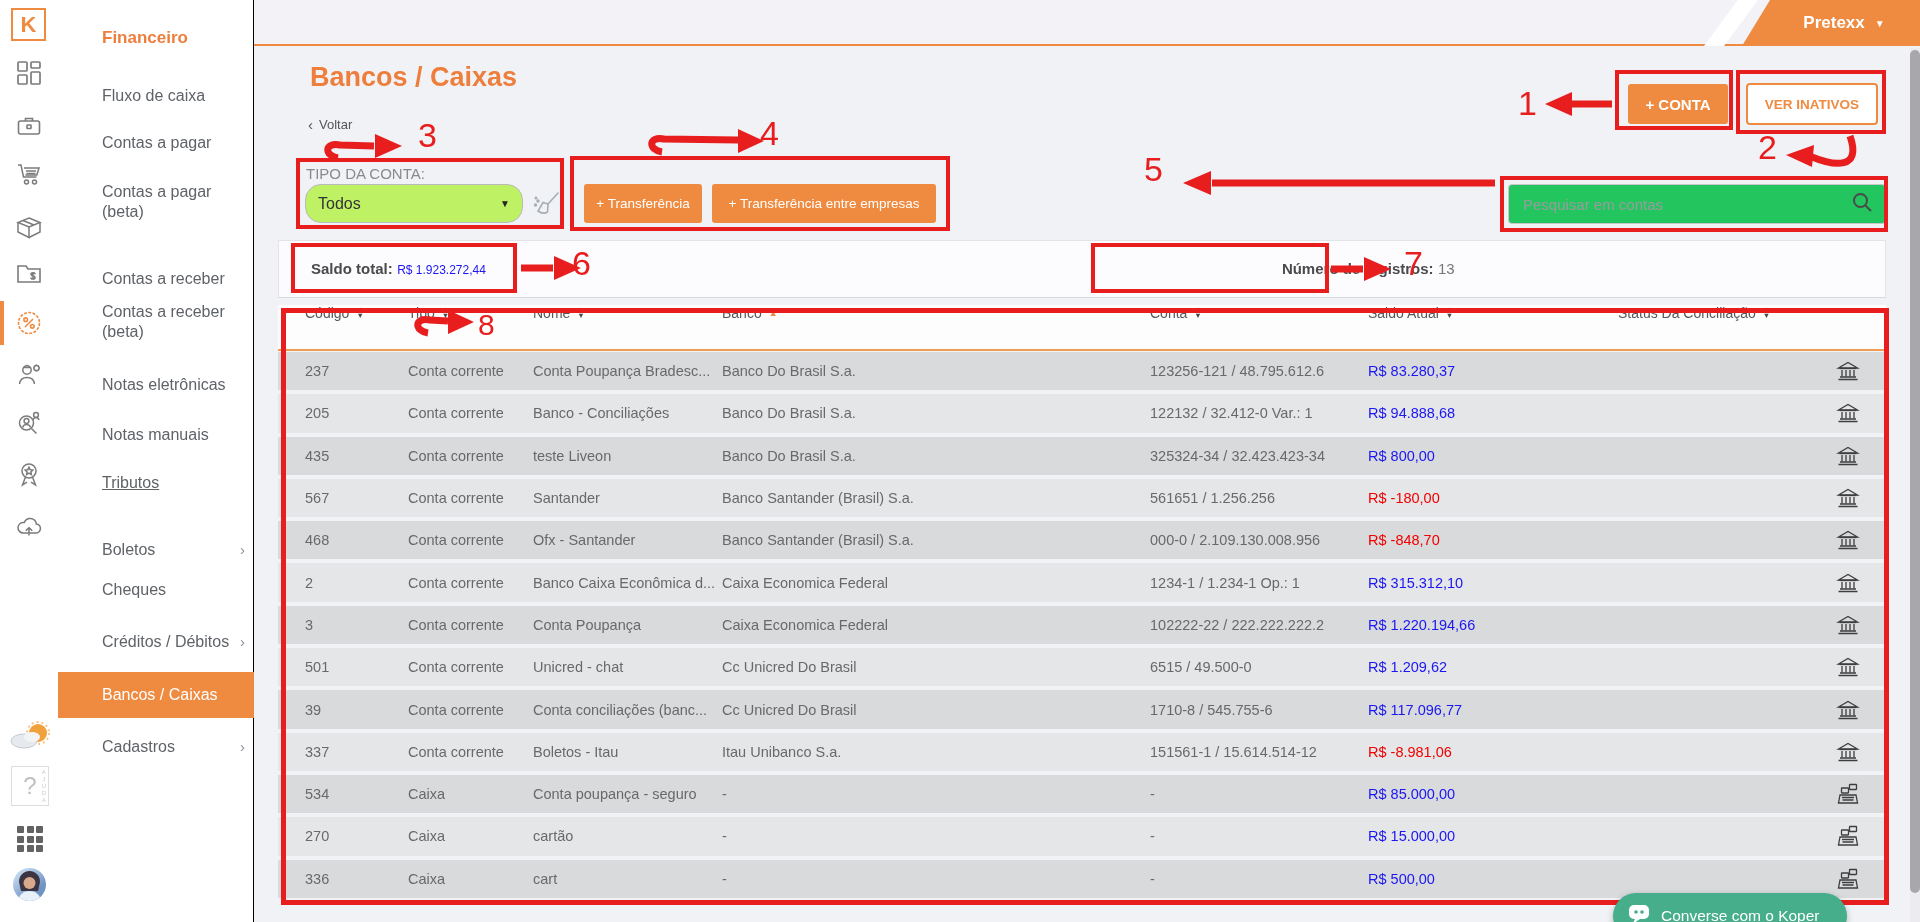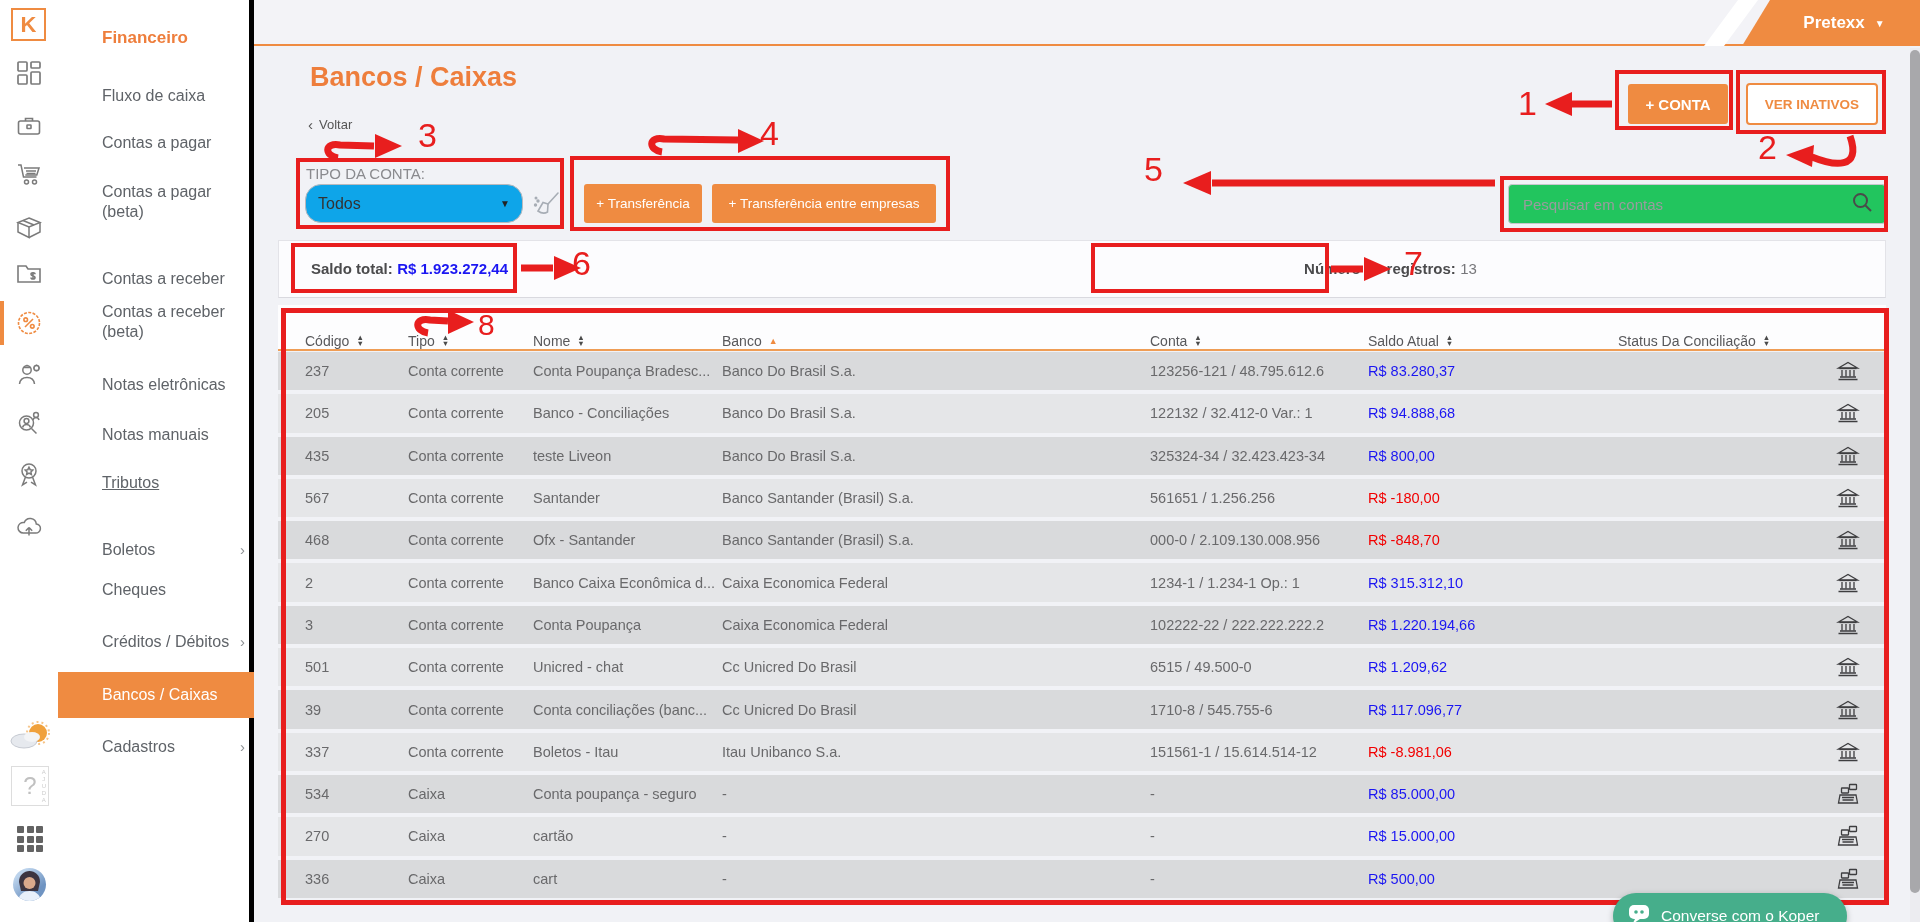--- a/index.html
+++ b/index.html
@@ -18,21 +18,21 @@
              display:flex;align-items:center;justify-content:center;color:#c0c0c0;font-size:24px}
   #ajuda-vert{position:absolute;right:2px;top:2px;font-size:6px;color:#ccc;line-height:7px;text-align:center;white-space:pre-line}
   #apps-grid{position:absolute;left:17px;top:826px;width:26px;height:26px;display:grid;
              grid-template-columns:repeat(3,7px);grid-template-rows:repeat(3,7px);gap:2.5px}
   #apps-grid span{background:#636363;border-radius:1px}
   #avatar{position:absolute;left:13px;top:868px;width:33px;height:33px;border-radius:50%;
           background:linear-gradient(140deg,#bcd3ec 20%,#6f94c2 70%);overflow:hidden}
   #avatar svg{display:block}
 
   
-  #menu{position:absolute;left:58px;top:0;width:196px;height:922px;background:#fff;z-index:5;border-right:5px solid #000000}
+  #menu{position:absolute;left:58px;top:0;width:196px;height:922px;background:#fff;z-index:5;border-right:1px solid #000000}
   #menu-title{position:absolute;left:44px;top:28px;font-size:17px;font-weight:bold;color:#ee7e3c}
   .menu-item{position:absolute;left:0;width:196px;display:flex;align-items:center;color:#5f6368;
              font-size:16px;line-height:20px;padding-left:44px;padding-right:22px;cursor:pointer}
   .menu-item.active{background:#ef8b41;color:#fff}
   .menu-item .chev{position:absolute;right:9px;font-size:15px;color:#8d9094}
 
   
   #band{position:absolute;left:254px;top:0;right:0;height:46px;background:#f3f3f7;border-bottom:2px solid #ef8b41;z-index:2}
   #slash{position:absolute;left:1704px;top:0;width:54px;height:46px;background:#fff;z-index:3;
          clip-path:polygon(34px 0,54px 0,20px 46px,0 46px)}
@@ -46,21 +46,21 @@
   #sb-track{position:absolute;right:0;top:48px;bottom:0;width:10px;background:#ececf0;z-index:7}
   #sb-thumb{position:absolute;right:0;top:50px;width:10px;height:843px;background:#a8a8ab;border-radius:5px;z-index:8}
 
   
   #page-title{position:absolute;left:310px;top:62px;font-size:27px;font-weight:bold;color:#ee7e3c}
   #back{position:absolute;left:308px;top:116px;font-size:13px;color:#555;cursor:pointer;display:flex;gap:6px;align-items:center}
   #back .bchev{font-size:15px;color:#555}
 
   
   #tipo-label{position:absolute;left:306px;top:165px;font-size:15px;color:#8a8a8e}
-  #tipo-select{position:absolute;left:305px;top:184px;width:218px;height:39px;background:#0ea5e9;
+  #tipo-select{position:absolute;left:305px;top:184px;width:218px;height:39px;background:#bef264;
                border:1px solid #b9b9bd;border-radius:16px;display:flex;align-items:center;
                padding:0 12px;font-size:16px;color:#333;cursor:pointer}
   #tipo-select .caret{margin-left:auto;font-size:10px;color:#222}
   #broom{position:absolute;left:530px;top:189px;width:32px;height:32px}
   .btn-orange{position:absolute;background:#ef8b41;color:#fff;border-radius:3px;display:flex;
               align-items:center;justify-content:center;cursor:pointer;border:none}
   #btn-transfer{left:584px;top:184px;width:118px;height:39px;font-size:13.5px}
   #btn-transfer2{left:712px;top:184px;width:224px;height:39px;font-size:13.5px}
   #btn-conta{left:1628px;top:84px;width:100px;height:40px;font-size:15px;font-weight:bold}
   #btn-inativos{position:absolute;left:1746px;top:83px;width:132px;height:42px;background:#fff;
@@ -69,27 +69,27 @@
   #search-box{position:absolute;left:1508px;top:184px;width:378px;height:40px;background:#22c55e;
               border:1px solid #c7c7cc;border-radius:4px;display:flex;align-items:center;padding:0 12px}
   #search-box input{border:none;outline:none;flex:1;font-size:15px;color:#444;font-family:"Liberation Sans",sans-serif;background:transparent}
   #search-box input::placeholder{color:#9b9b9f}
 
   
   #summary{position:absolute;left:278px;top:240px;width:1608px;height:58px;background:#fcfcfe;
            border:1px solid #e3e3e8;border-bottom:1px solid #d9d9df;display:flex;align-items:center}
   .sum-label{font-size:15px;font-weight:bold;color:#4a4a4c}
   #saldo-wrap{margin-left:32px}
-  #saldo-value{color:#1b16f2;font-weight:bold;font-size:15px}
+  #saldo-value{color:#1b16f2;font-weight:normal;font-size:12px}
   #reg-wrap{margin-left:796px}
   #reg-value{color:#77777b;font-size:15px}
 
   
   #thead{position:absolute;left:278px;top:305px;width:1608px;height:46px;background:#fdfdfe;
-         border-bottom:2px solid #ef9d55;display:flex;align-items:flex-end;z-index:1}
+         border-bottom:2px solid #ef9d55;display:flex;align-items:flex-start;z-index:1}
   .hc{display:flex;align-items:center;font-size:14px;color:#58585b;cursor:pointer}
   .sort{display:inline-flex;flex-direction:column;font-size:7.5px;line-height:6.5px;color:#4a4a4a;margin-left:7px}
   .asc{color:#ef8b41;font-size:9px;margin-left:7px}
   #tbody{position:absolute;left:278px;top:352px;width:1608px;z-index:1}
   .row{display:flex;align-items:center;height:38.3px;margin-bottom:4px;font-size:14.5px;color:#69696b}
   .row.dark{background:#d9dadc}
   .row.light{background:#e5e6e8}
   .c1{width:130px;padding-left:27px}
   .c2{width:125px}
   .c3{width:189px;white-space:nowrap;overflow:hidden}

